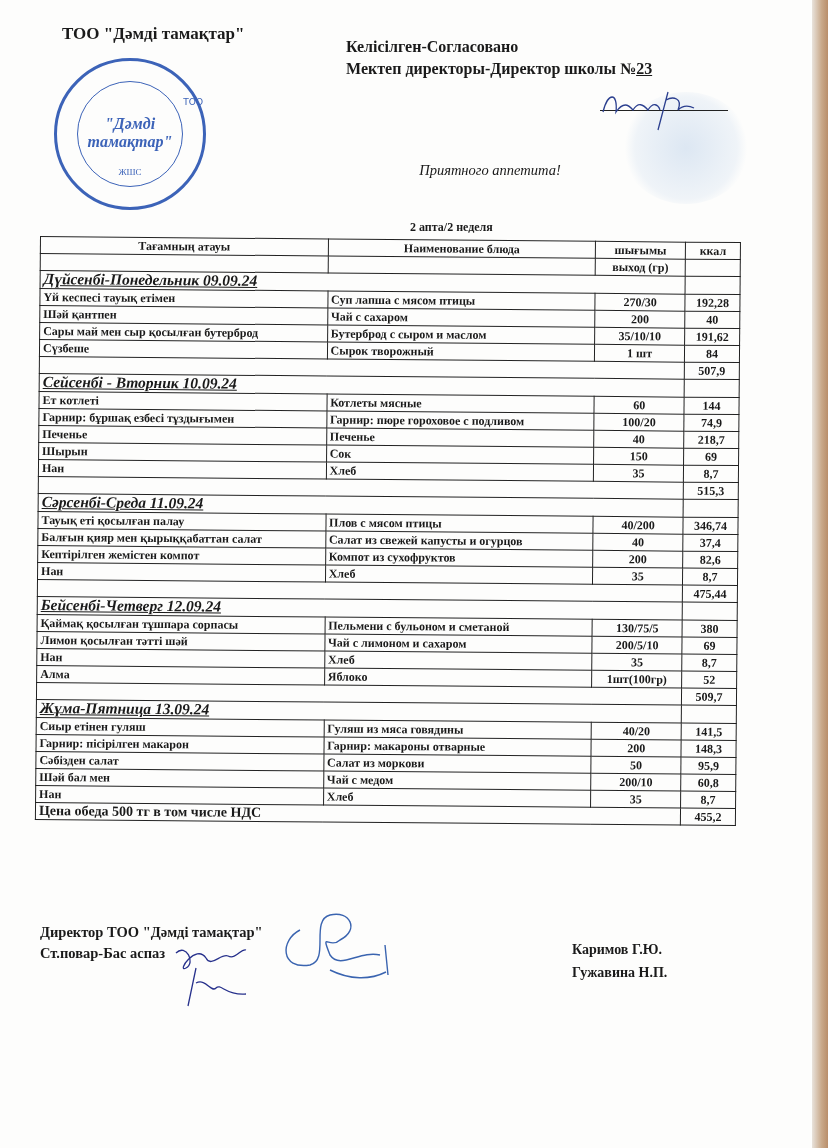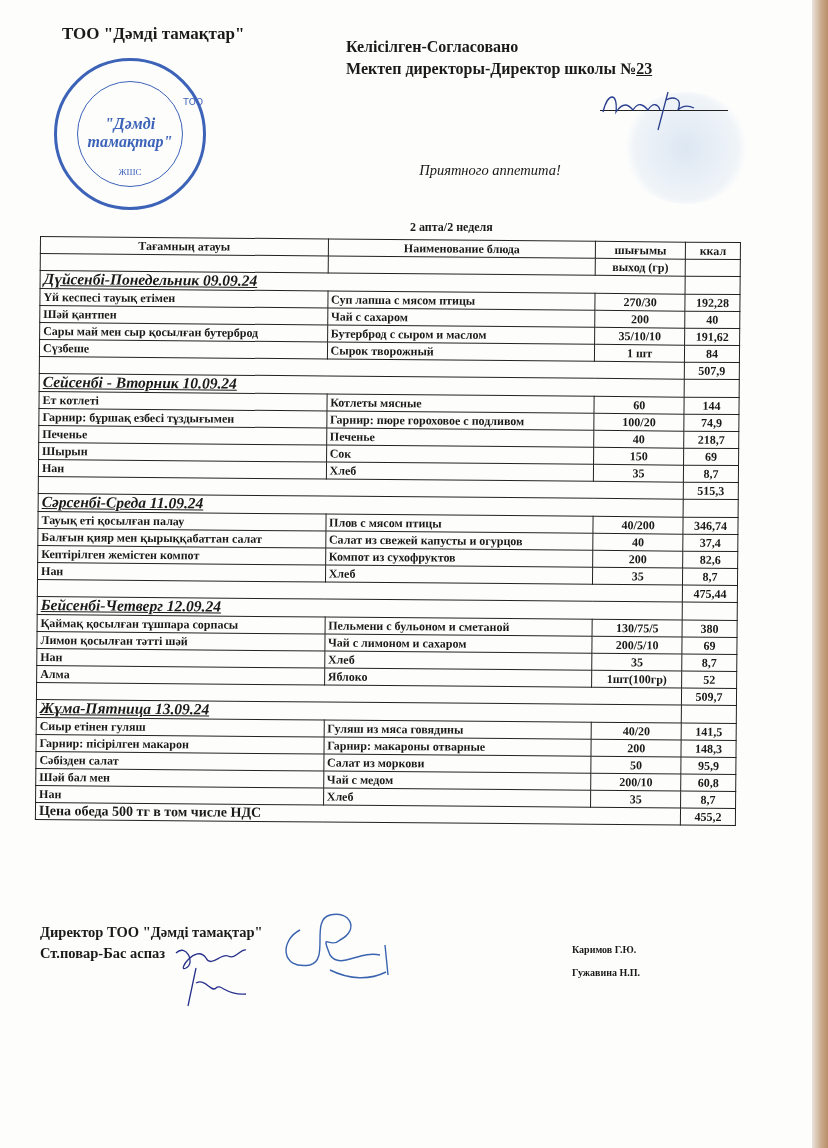--- a/index.html
+++ b/index.html
@@ -58,21 +58,21 @@
     font-size: 12px; font-weight: bold;
   }
   table.menu td { border: 1px solid #222; padding: 0 3px; height: 16px; line-height: 16px; white-space: nowrap; }
   table.menu td.c { text-align: center; }
   .day-title { font-style: italic; font-size: 15.5px; text-decoration: underline; font-weight: bold; }
   .price-text { font-size: 14px; font-weight: bold; }
   .footer {
     position: absolute; left: 40px; top: 922px; font-size: 14.5px; font-weight: bold; line-height: 21px;
   }
   .footer-right {
-    position: absolute; left: 572px; top: 938px; font-size: 10px; font-weight: bold; line-height: 23px;
+    position: absolute; left: 572px; top: 938px; font-size: 14px; font-weight: bold; line-height: 23px;
   }
   .sig2 { position: absolute; left: 270px; top: 910px; width: 130px; height: 80px; }
   .sig3 { position: absolute; left: 166px; top: 938px; width: 90px; height: 70px; }
 </style>
 </head>
 <body>
 
 <div class="page">
 
   <div class="company">ТОО "Дәмді тамақтар"</div>

